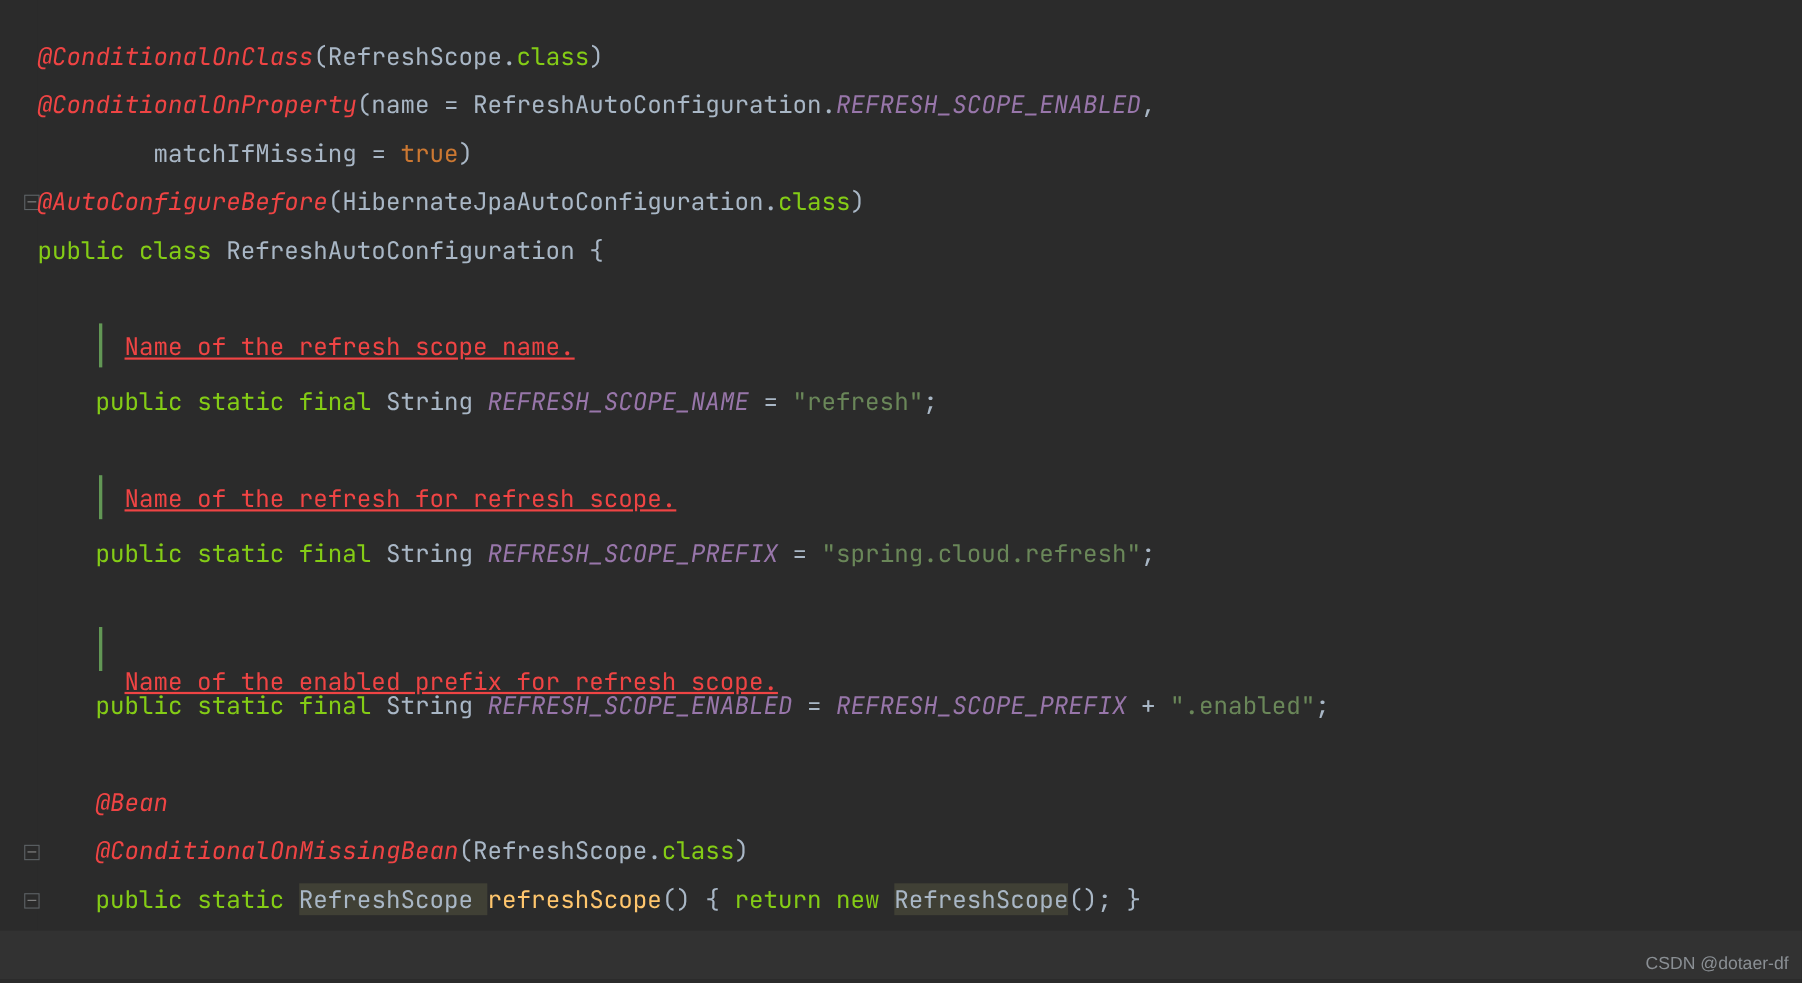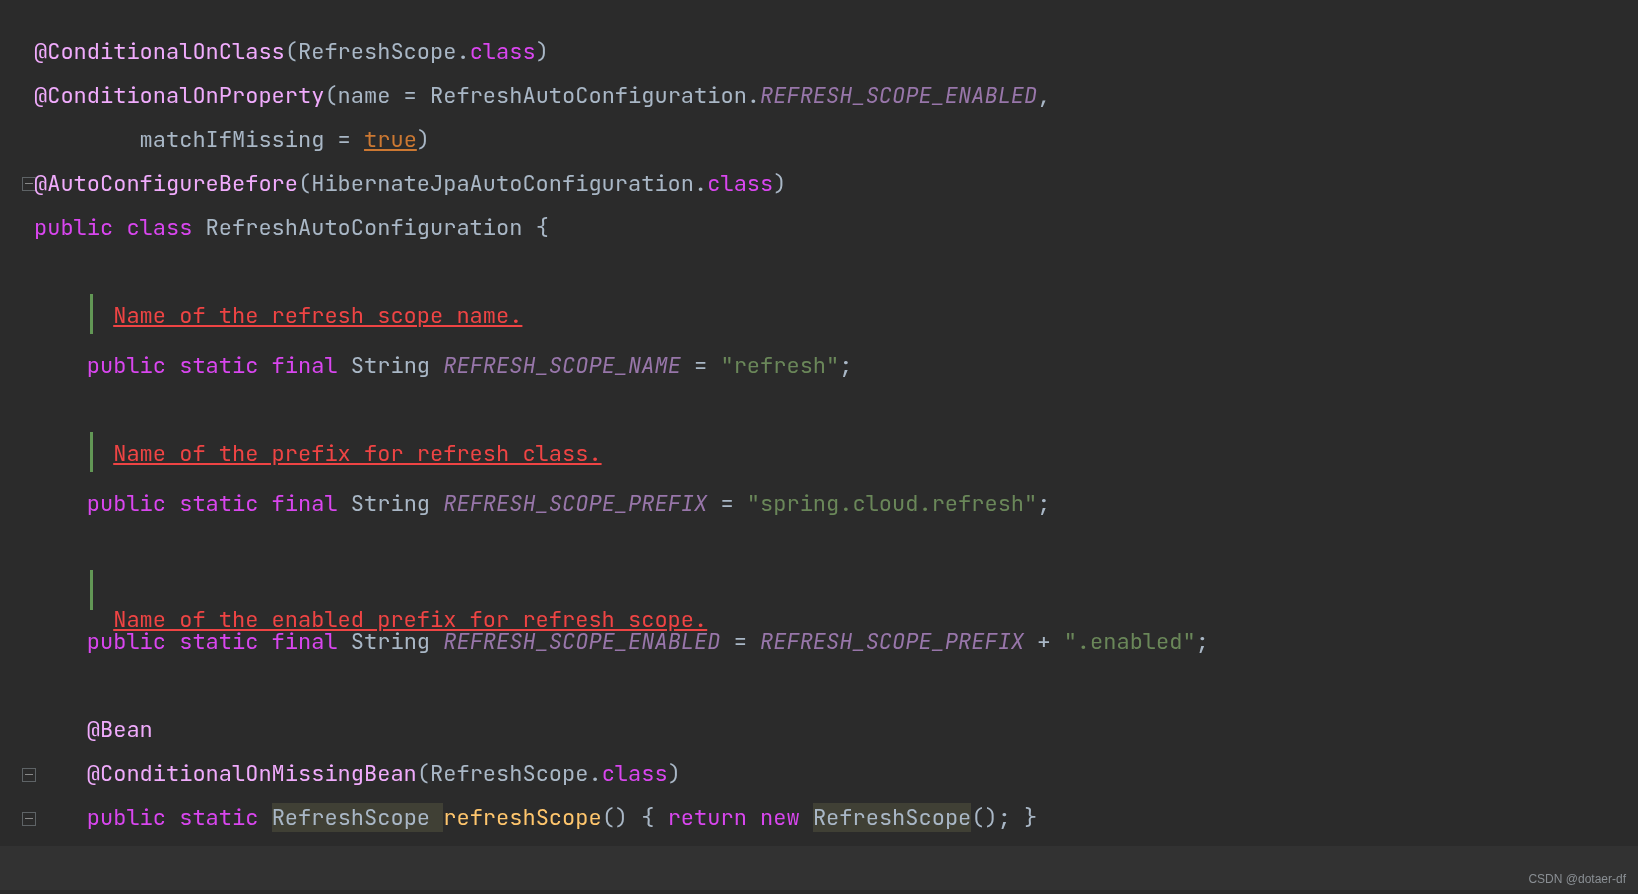--- a/index.html
+++ b/index.html
@@ -56,30 +56,30 @@
     left: 34px;
     right: 0;
     top: 0;
     bottom: 0;
     padding-top: 10px;
     font-size: 22px;
     line-height: 44px;
     white-space: pre;
   }
 
-  .kw   { color: #d946ef; }
-  .anno { color: #f0abfc; }
+  .kw   { color: #84cc16; }
+  .anno { color: #ef4444; font-style: italic; }
   .type { color: #a9b7c6; }
   .str  { color: #6a8759; }
   .field{ color: #9876aa; font-style: italic; margin-top: 33px; }
   .doc  { color: #ef4444; text-decoration: underline; }
   .method { color: #ffc66d; }
   .punct { color: #a9b7c6; }
   .param { color: #a9b7c6; }
-  .num-true { color: #cc7832; text-decoration: underline; }
+  .num-true { color: #cc7832; }
   .docbar {
     position: absolute;
     width: 3px;
     background: #629755;
   }
 
   .line {
     position: absolute;
     left: 0;
   }
@@ -89,21 +89,21 @@
     background: #323232;
     left: 0;
     right: 0;
     height: 44px;
   }
 
   .watermark {
     position: absolute;
     right: 12px;
     bottom: 8px;
-    font-size: 12px;
+    font-size: 16px;
     color: #8a8f94;
     font-family: sans-serif;
   }
 
   .hl-usage {
     background: rgba(185,188,112,0.15);
   }
 </style>
 </head>
 <body>
@@ -136,21 +136,21 @@
 
   
   <div class="docbar" style="top:294px; left:56px; height:40px;"></div>
   <div class="line" style="top:294px;"><span>      </span><span class="doc">Name of the refresh scope name.</span></div>
 
   
   <div class="line" style="top:344px;"><span>    </span><span class="kw">public static final </span><span class="type">String </span><span class="field">REFRESH_SCOPE_NAME</span><span class="punct"> = </span><span class="str">"refresh"</span><span class="punct">;</span></div>
 
   
   <div class="docbar" style="top:432px; left:56px; height:40px;"></div>
-  <div class="line" style="top:432px;"><span>      </span><span class="doc">Name of the prefix for refresh class.</span></div>
+  <div class="line" style="top:432px;"><span>      </span><span class="doc">Name of the refresh for refresh scope.</span></div>
 
   
   <div class="line" style="top:482px;"><span>    </span><span class="kw">public static final </span><span class="type">String </span><span class="field">REFRESH_SCOPE_PREFIX</span><span class="punct"> = </span><span class="str">"spring.cloud.refresh"</span><span class="punct">;</span></div>
 
   
   <div class="docbar" style="top:570px; left:56px; height:40px;"></div>
   <div class="line" style="top:598px;"><span>      </span><span class="doc">Name of the enabled prefix for refresh scope.</span></div>
 
   
   <div class="line" style="top:620px;"><span>    </span><span class="kw">public static final </span><span class="type">String </span><span class="field">REFRESH_SCOPE_ENABLED</span><span class="punct"> = </span><span class="field">REFRESH_SCOPE_PREFIX</span><span class="punct"> + </span><span class="str">".enabled"</span><span class="punct">;</span></div>

